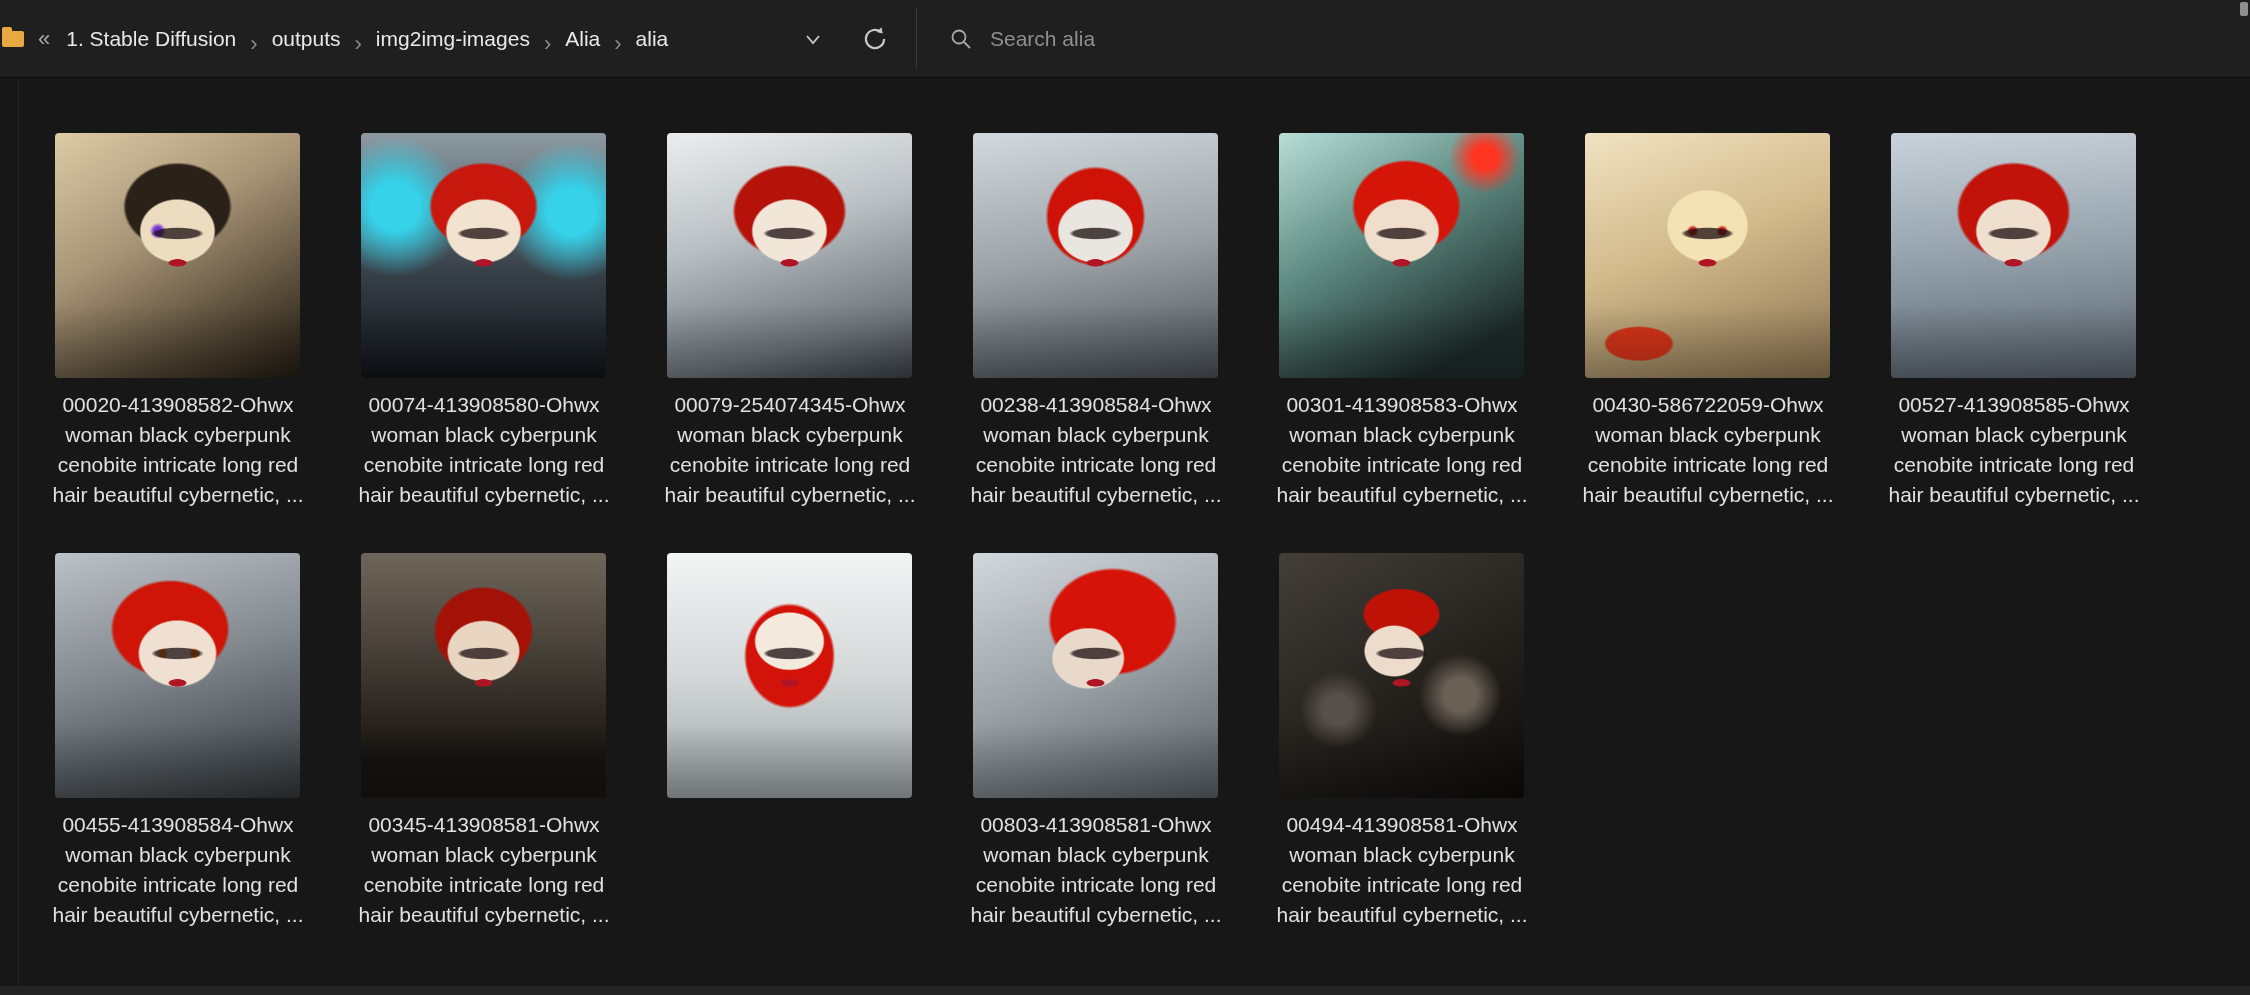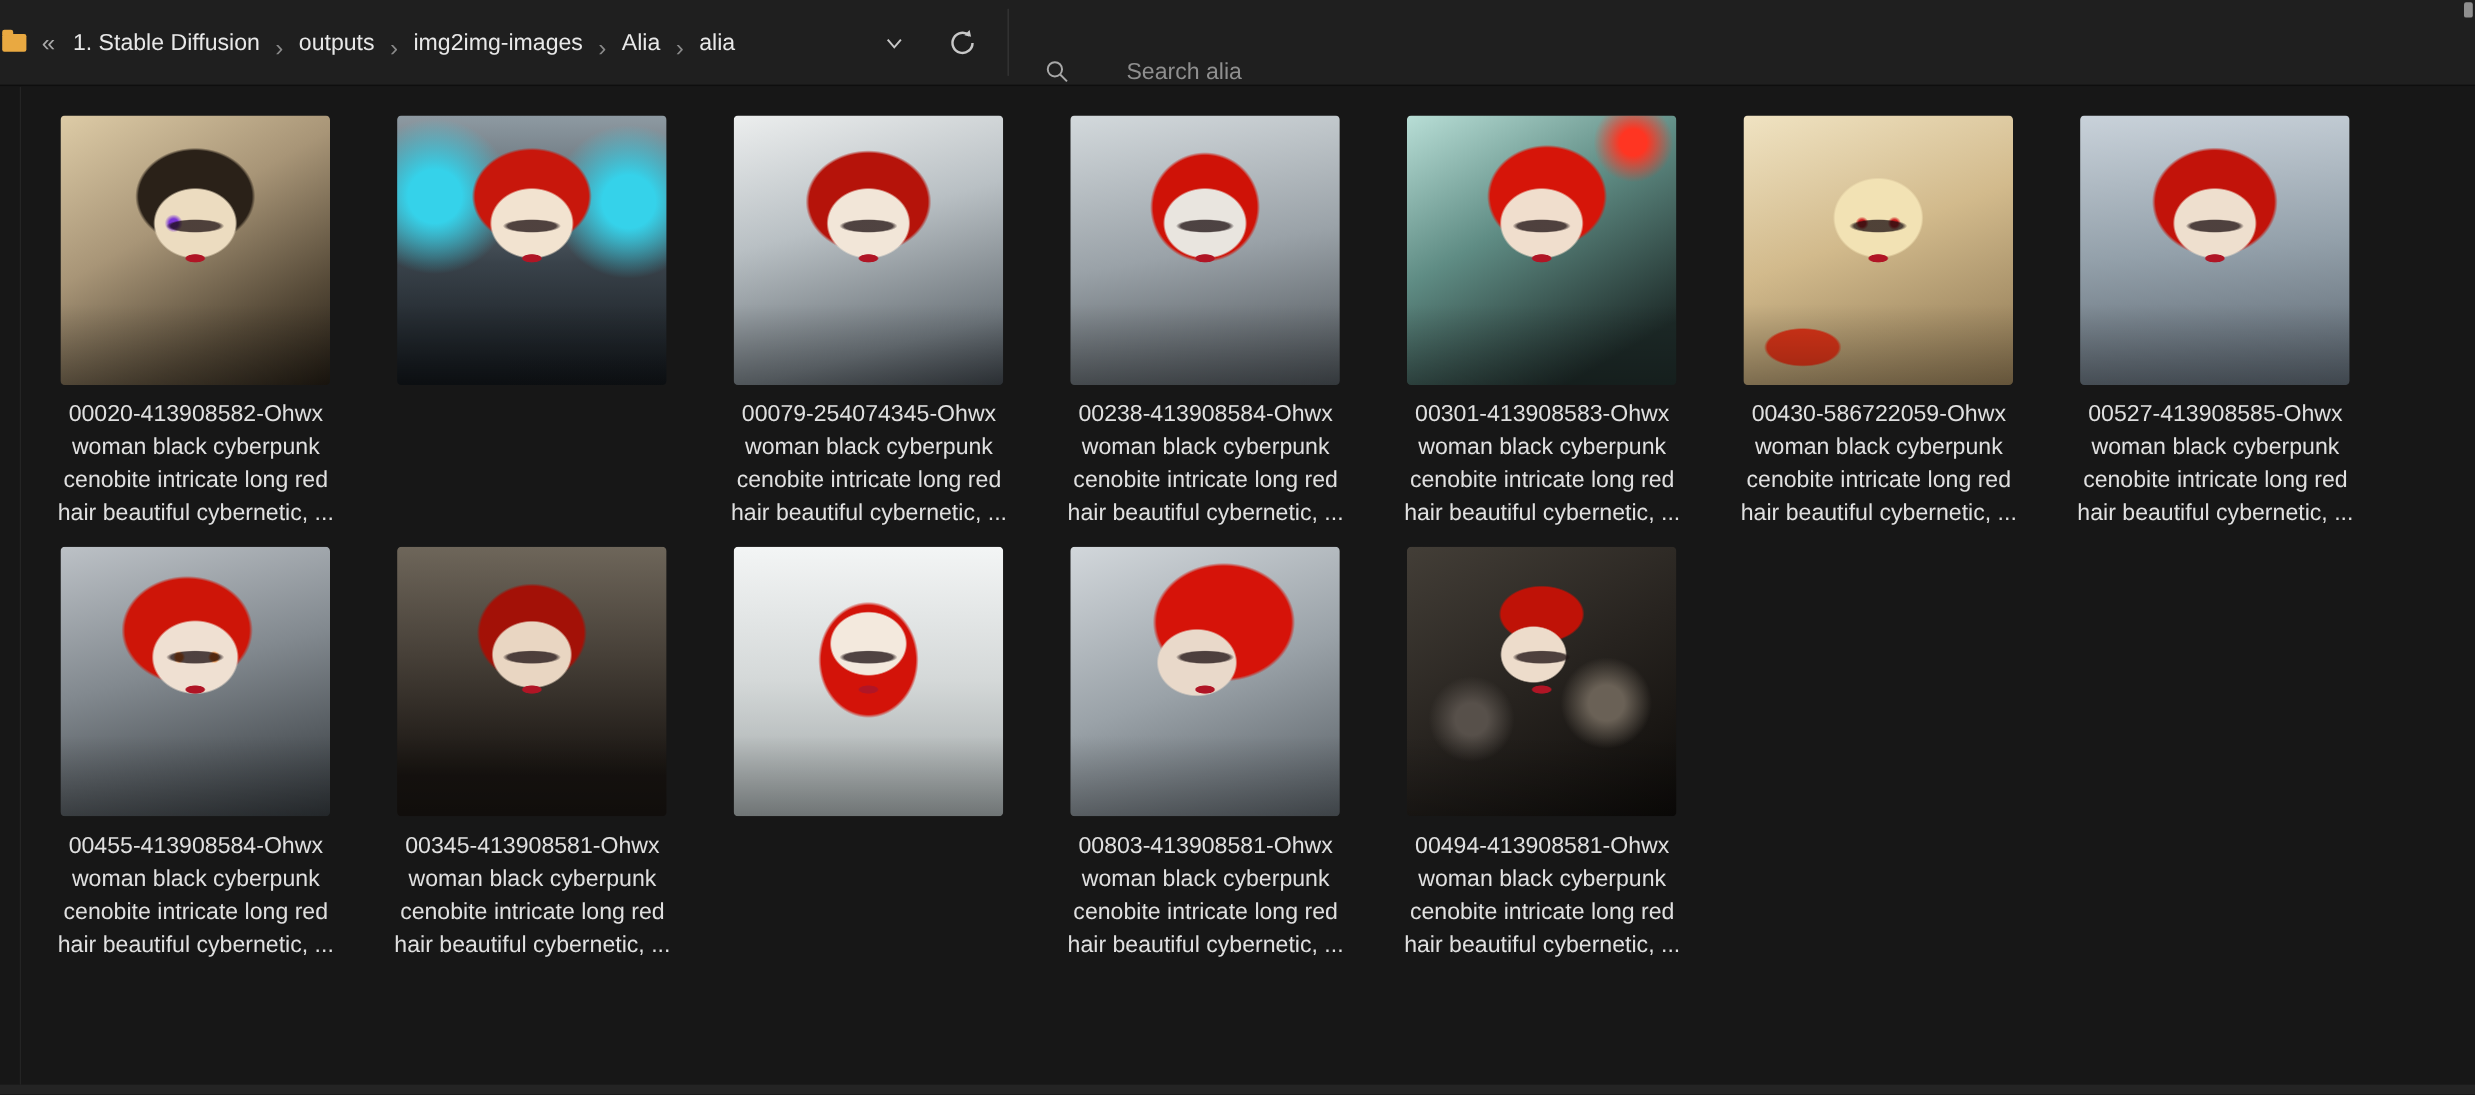--- a/index.html
+++ b/index.html
@@ -35,21 +35,21 @@
   .crumb-sep { color:#8a8a8a; font-size:22px; padding:0 10px; }
   .chevron-down-btn { position:absolute; left:796px; top:22px; width:34px; height:34px;
     display:flex; align-items:center; justify-content:center; }
   .refresh-btn { position:absolute; left:858px; top:22px; width:34px; height:34px;
     display:flex; align-items:center; justify-content:center; }
   .v-divider {
     position:absolute; left:916px; top:8px; bottom:8px; width:1px; background:#3a3a3a;
   }
   .searchbox {
     position:absolute; left:930px; top:0; height:78px; right:20px;
-    display:flex; align-items:flex-end;gap:34px;
+    display:flex; align-items:center;
   }
   .search-icon { margin-left:18px; margin-right:16px; flex:none; display:flex; }
   .searchbox input {
     background:transparent; border:none; outline:none;
     color:#dcdcdc; font-size:21px; font-family:"Liberation Sans", sans-serif;
     width:1100px;
   }
   .searchbox input::placeholder { color:#8f8f8f; }
 
   .scroll-sliver {
@@ -62,21 +62,21 @@
     position:absolute; top:79px; left:0; right:0; bottom:9px;
     background:#171717;
   }
   .pane-divider {
     position:absolute; left:18px; top:0; bottom:0; width:1px; background:#262626;
   }
   .grid {
     position:absolute; left:55px; top:26px; width:2160px;
     display:flex; flex-wrap:wrap; column-gap:61px; row-gap:15px;
   }
-  figure.item { width:245px; }
+  figure.item { width:245px;margin-top:28px; }
   .thumb {
     position:relative; width:245px; height:245px; border-radius:4px; overflow:hidden;
     background-color:#111;
   }
   
   .thumb::before {
     content:""; position:absolute; inset:0;
     background:radial-gradient(ellipse 15% 3.5% at 50% 41%, rgba(25,12,14,.75) 0 60%, transparent 72%);
   }
   .thumb::after {
@@ -206,20 +206,21 @@
   <div class="pane-divider"></div>
   <div class="grid">
 
     <figure class="item">
       <div class="thumb t1"></div>
       <figcaption>00020-413908582-Ohwx woman black cyberpunk cenobite intricate long red hair beautiful cybernetic, ...</figcaption>
     </figure>
 
     <figure class="item">
       <div class="thumb t2"></div>
+      <figcaption>00074-413908580-Ohwx woman black cyberpunk cenobite intricate long red hair beautiful cybernetic, ...</figcaption>
     </figure>
 
     <figure class="item">
       <div class="thumb t3"></div>
       <figcaption>00079-254074345-Ohwx woman black cyberpunk cenobite intricate long red hair beautiful cybernetic, ...</figcaption>
     </figure>
 
     <figure class="item">
       <div class="thumb t4"></div>
       <figcaption>00238-413908584-Ohwx woman black cyberpunk cenobite intricate long red hair beautiful cybernetic, ...</figcaption>

